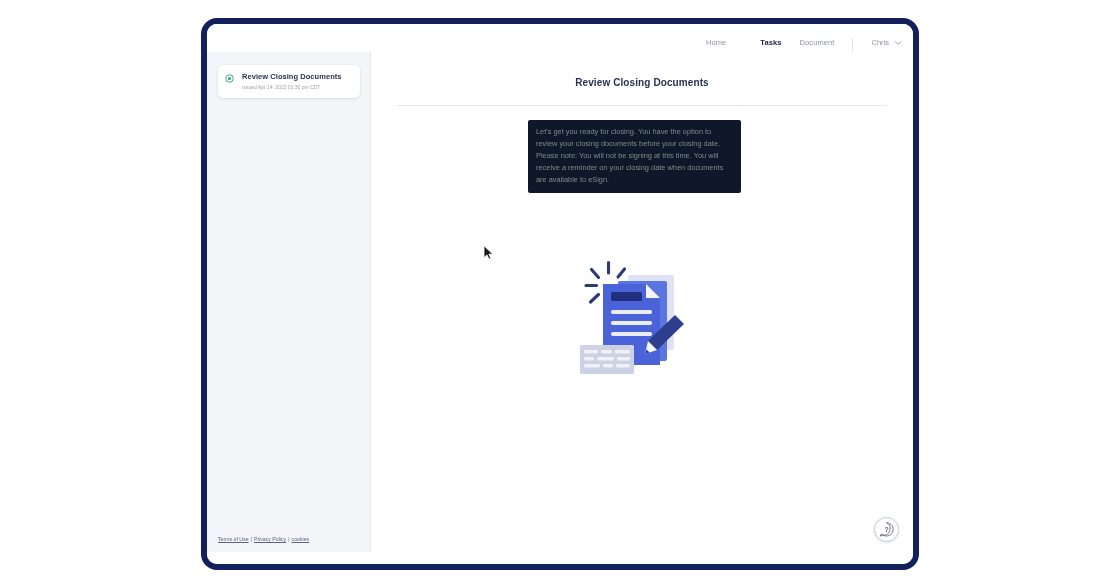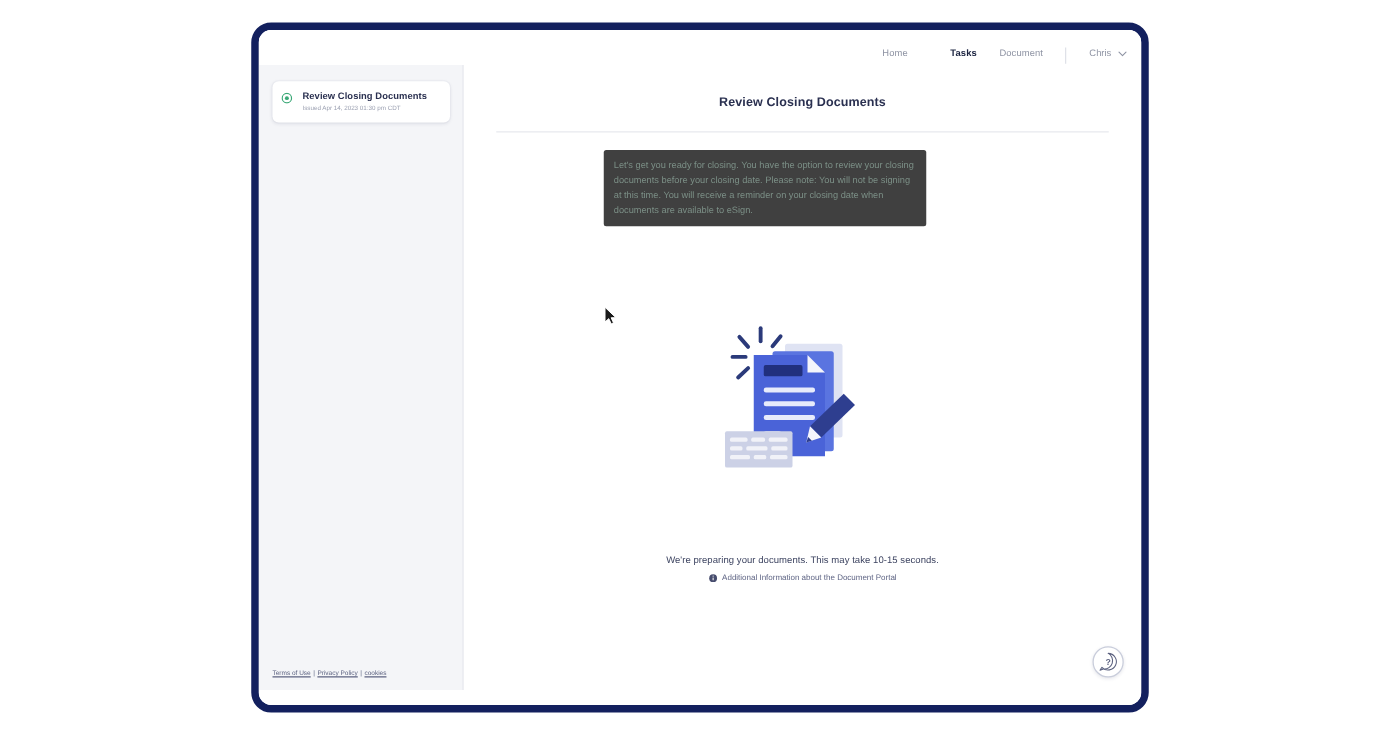--- a/index.html
+++ b/index.html
@@ -194,27 +194,28 @@
     background: #e7e9ee;
   }
 
   .intro-block {
     position: absolute;
     left: 112px;
     top: 68px;
     width: 258px;
   }
   .intro-para {
-    background: #404040;
+    background: #0f172a;
     color: #7b8f86;
     font-size: 7.4px;
     line-height: 1.62;
     padding: 6px 8px 7px 8px;
     box-sizing: border-box;
     border-radius: 2px;
+    margin-left: 45px;
   }
   .intro-para + .intro-para { margin-top: 9px; }
 
   
   .illus-wrap {
     position: absolute;
     left: 50%;
     top: 205px;
     transform: translateX(-50%);
     width: 128px;
@@ -379,33 +380,20 @@
                 <rect x="6" y="100" width="10" height="3.4" rx="1.3"></rect>
                 <rect x="19" y="100" width="17" height="3.4" rx="1.3"></rect>
                 <rect x="39" y="100" width="13" height="3.4" rx="1.3"></rect>
                 <rect x="6" y="107" width="16" height="3.4" rx="1.3"></rect>
                 <rect x="25" y="107" width="10" height="3.4" rx="1.3"></rect>
                 <rect x="38" y="107" width="14" height="3.4" rx="1.3"></rect>
               </g>
             </svg>
           </div>
 
-          <div class="status-block">
-            <div class="status-main">We're preparing your documents. This may take 10-15 seconds.</div>
-            <div class="status-link-row">
-              <span class="info-ico">
-                <svg viewBox="0 0 12 12" width="7" height="7">
-                  <circle cx="6" cy="6" r="5.4" fill="#474d6e"></circle>
-                  <rect x="5.3" y="5" width="1.4" height="4" rx="0.6" fill="#ffffff"></rect>
-                  <circle cx="6" cy="3.2" r="0.85" fill="#ffffff"></circle>
-                </svg>
-              </span>
-              <span>Additional Information about the Document Portal</span>
-            </div>
-          </div>
 
           <div class="help-fab">
             <svg viewBox="0 0 22 22" width="17" height="17">
               <path d="M11 2.2 A8.6 8.6 0 1 1 4.6 16.6 L2.6 19.6 L6.2 18.4 A8.6 8.6 0 0 0 11 2.2 Z" fill="none" stroke="#5c6280" stroke-width="1.1" stroke-linejoin="round"></path>
               <text x="11" y="14.2" font-family="Liberation Sans, sans-serif" font-size="9" font-weight="bold" fill="#5c6280" text-anchor="middle">?</text>
             </svg>
           </div>
 
         </div>
       </div>

